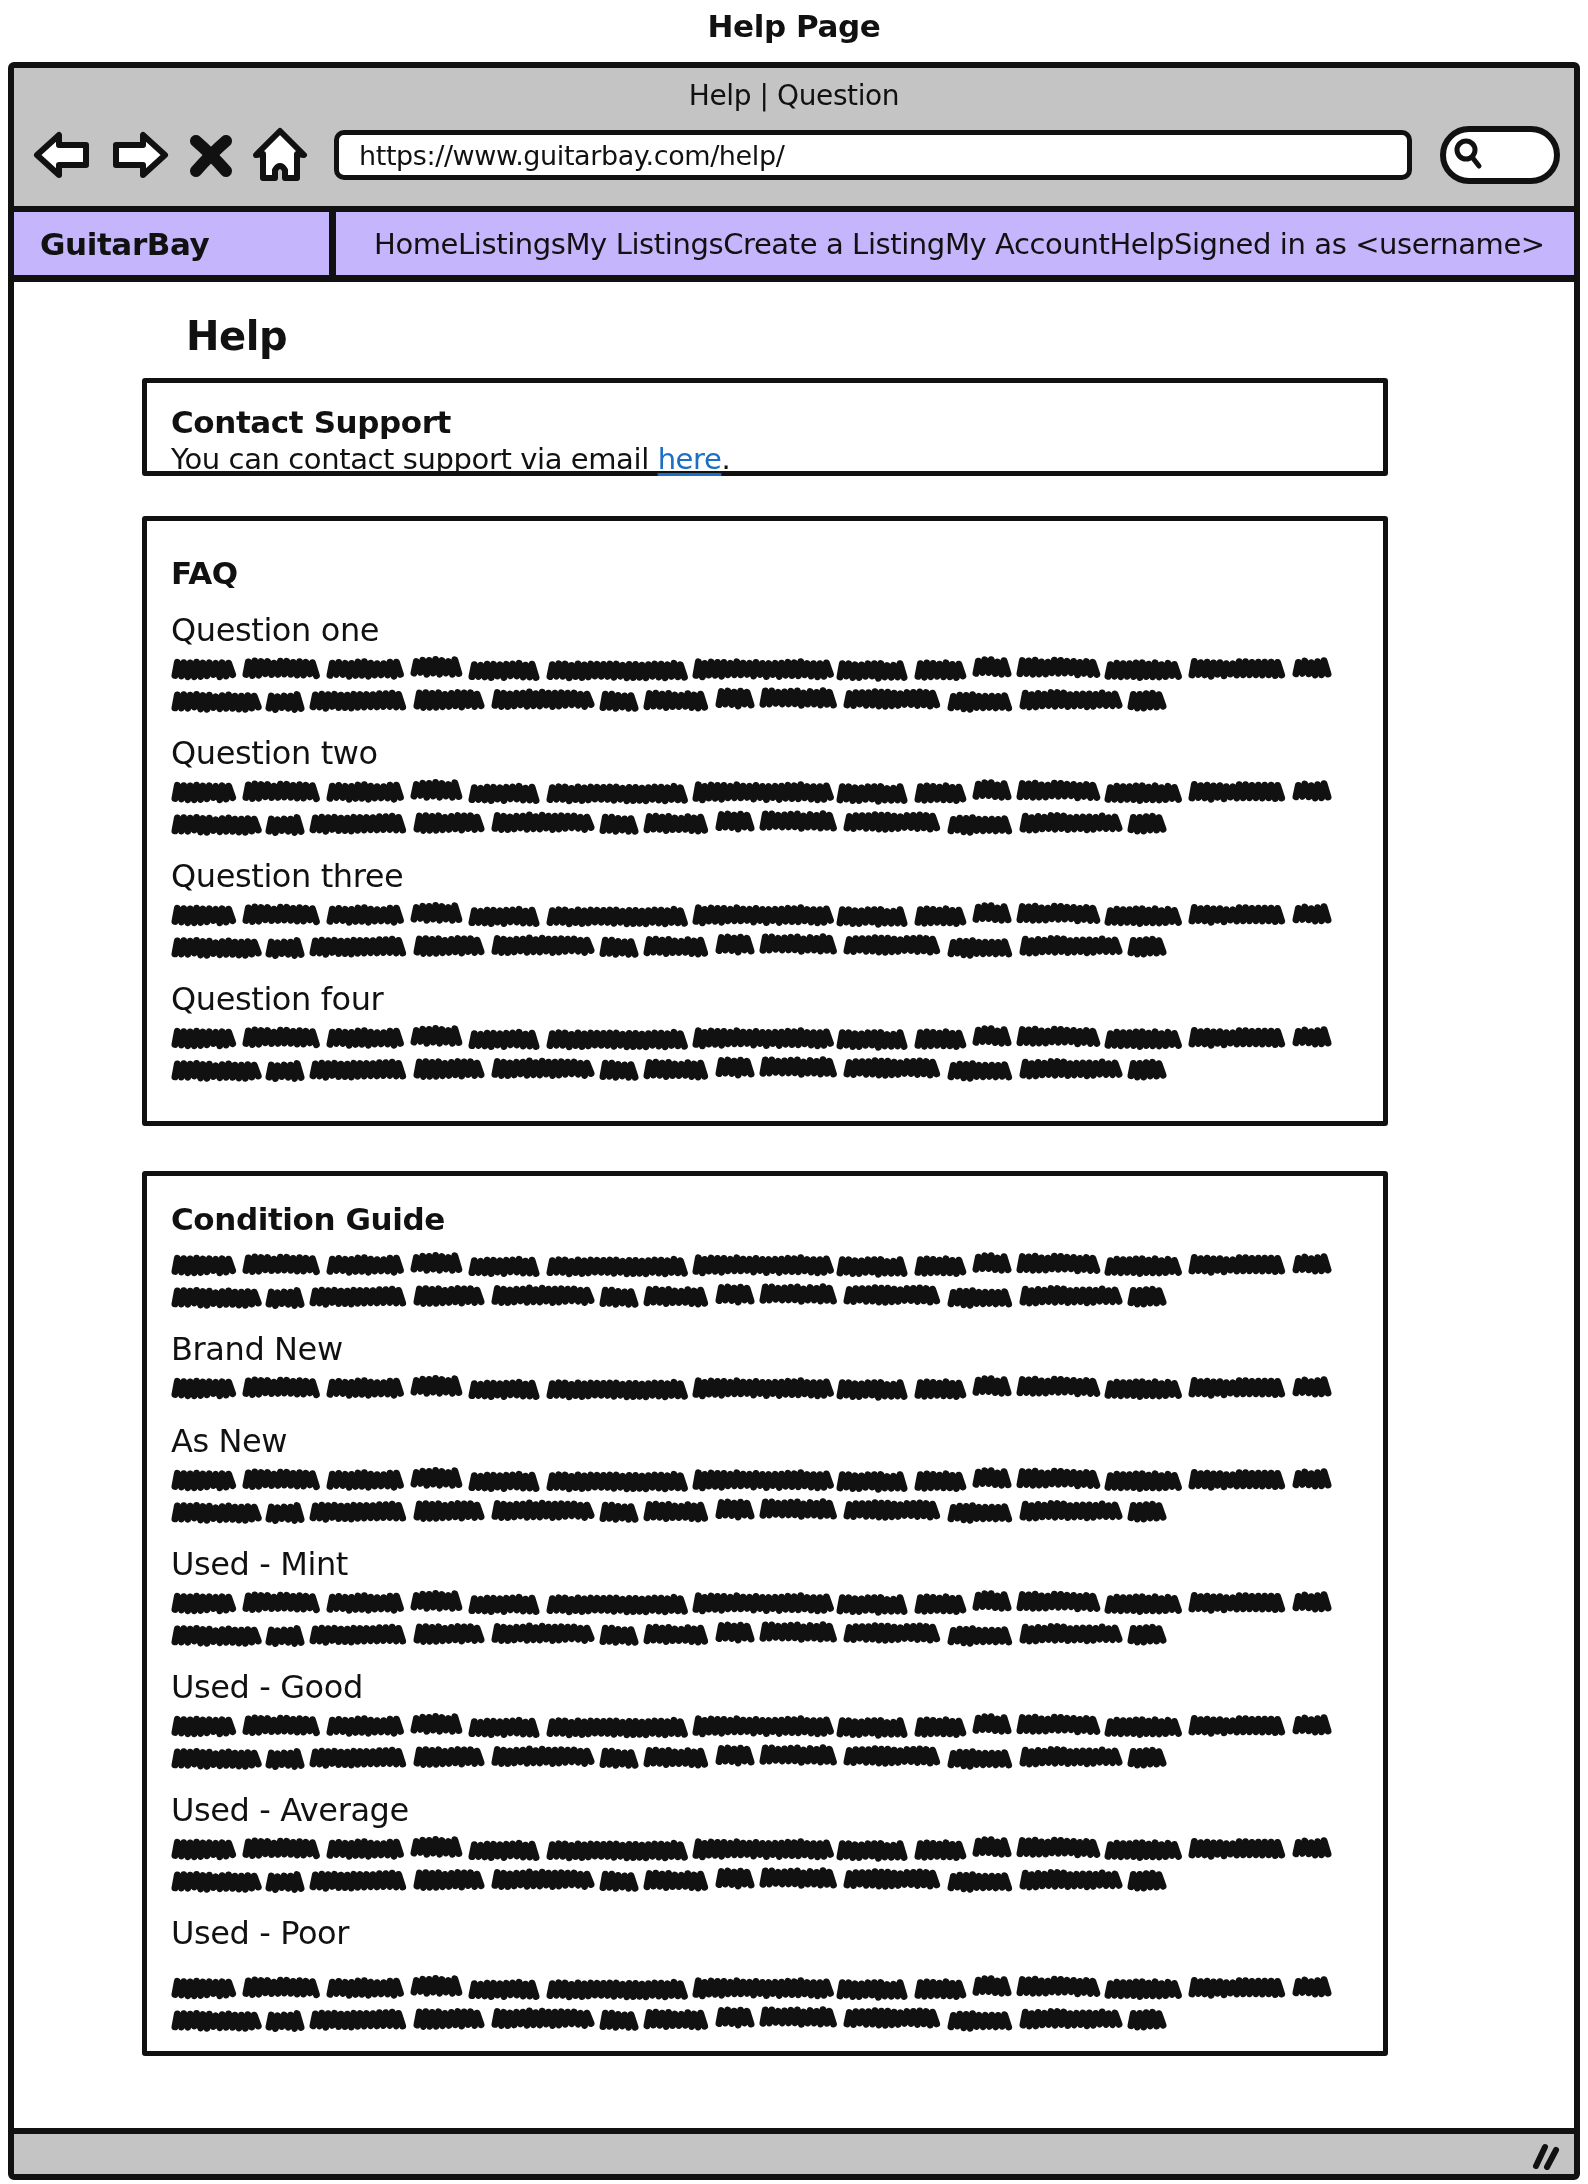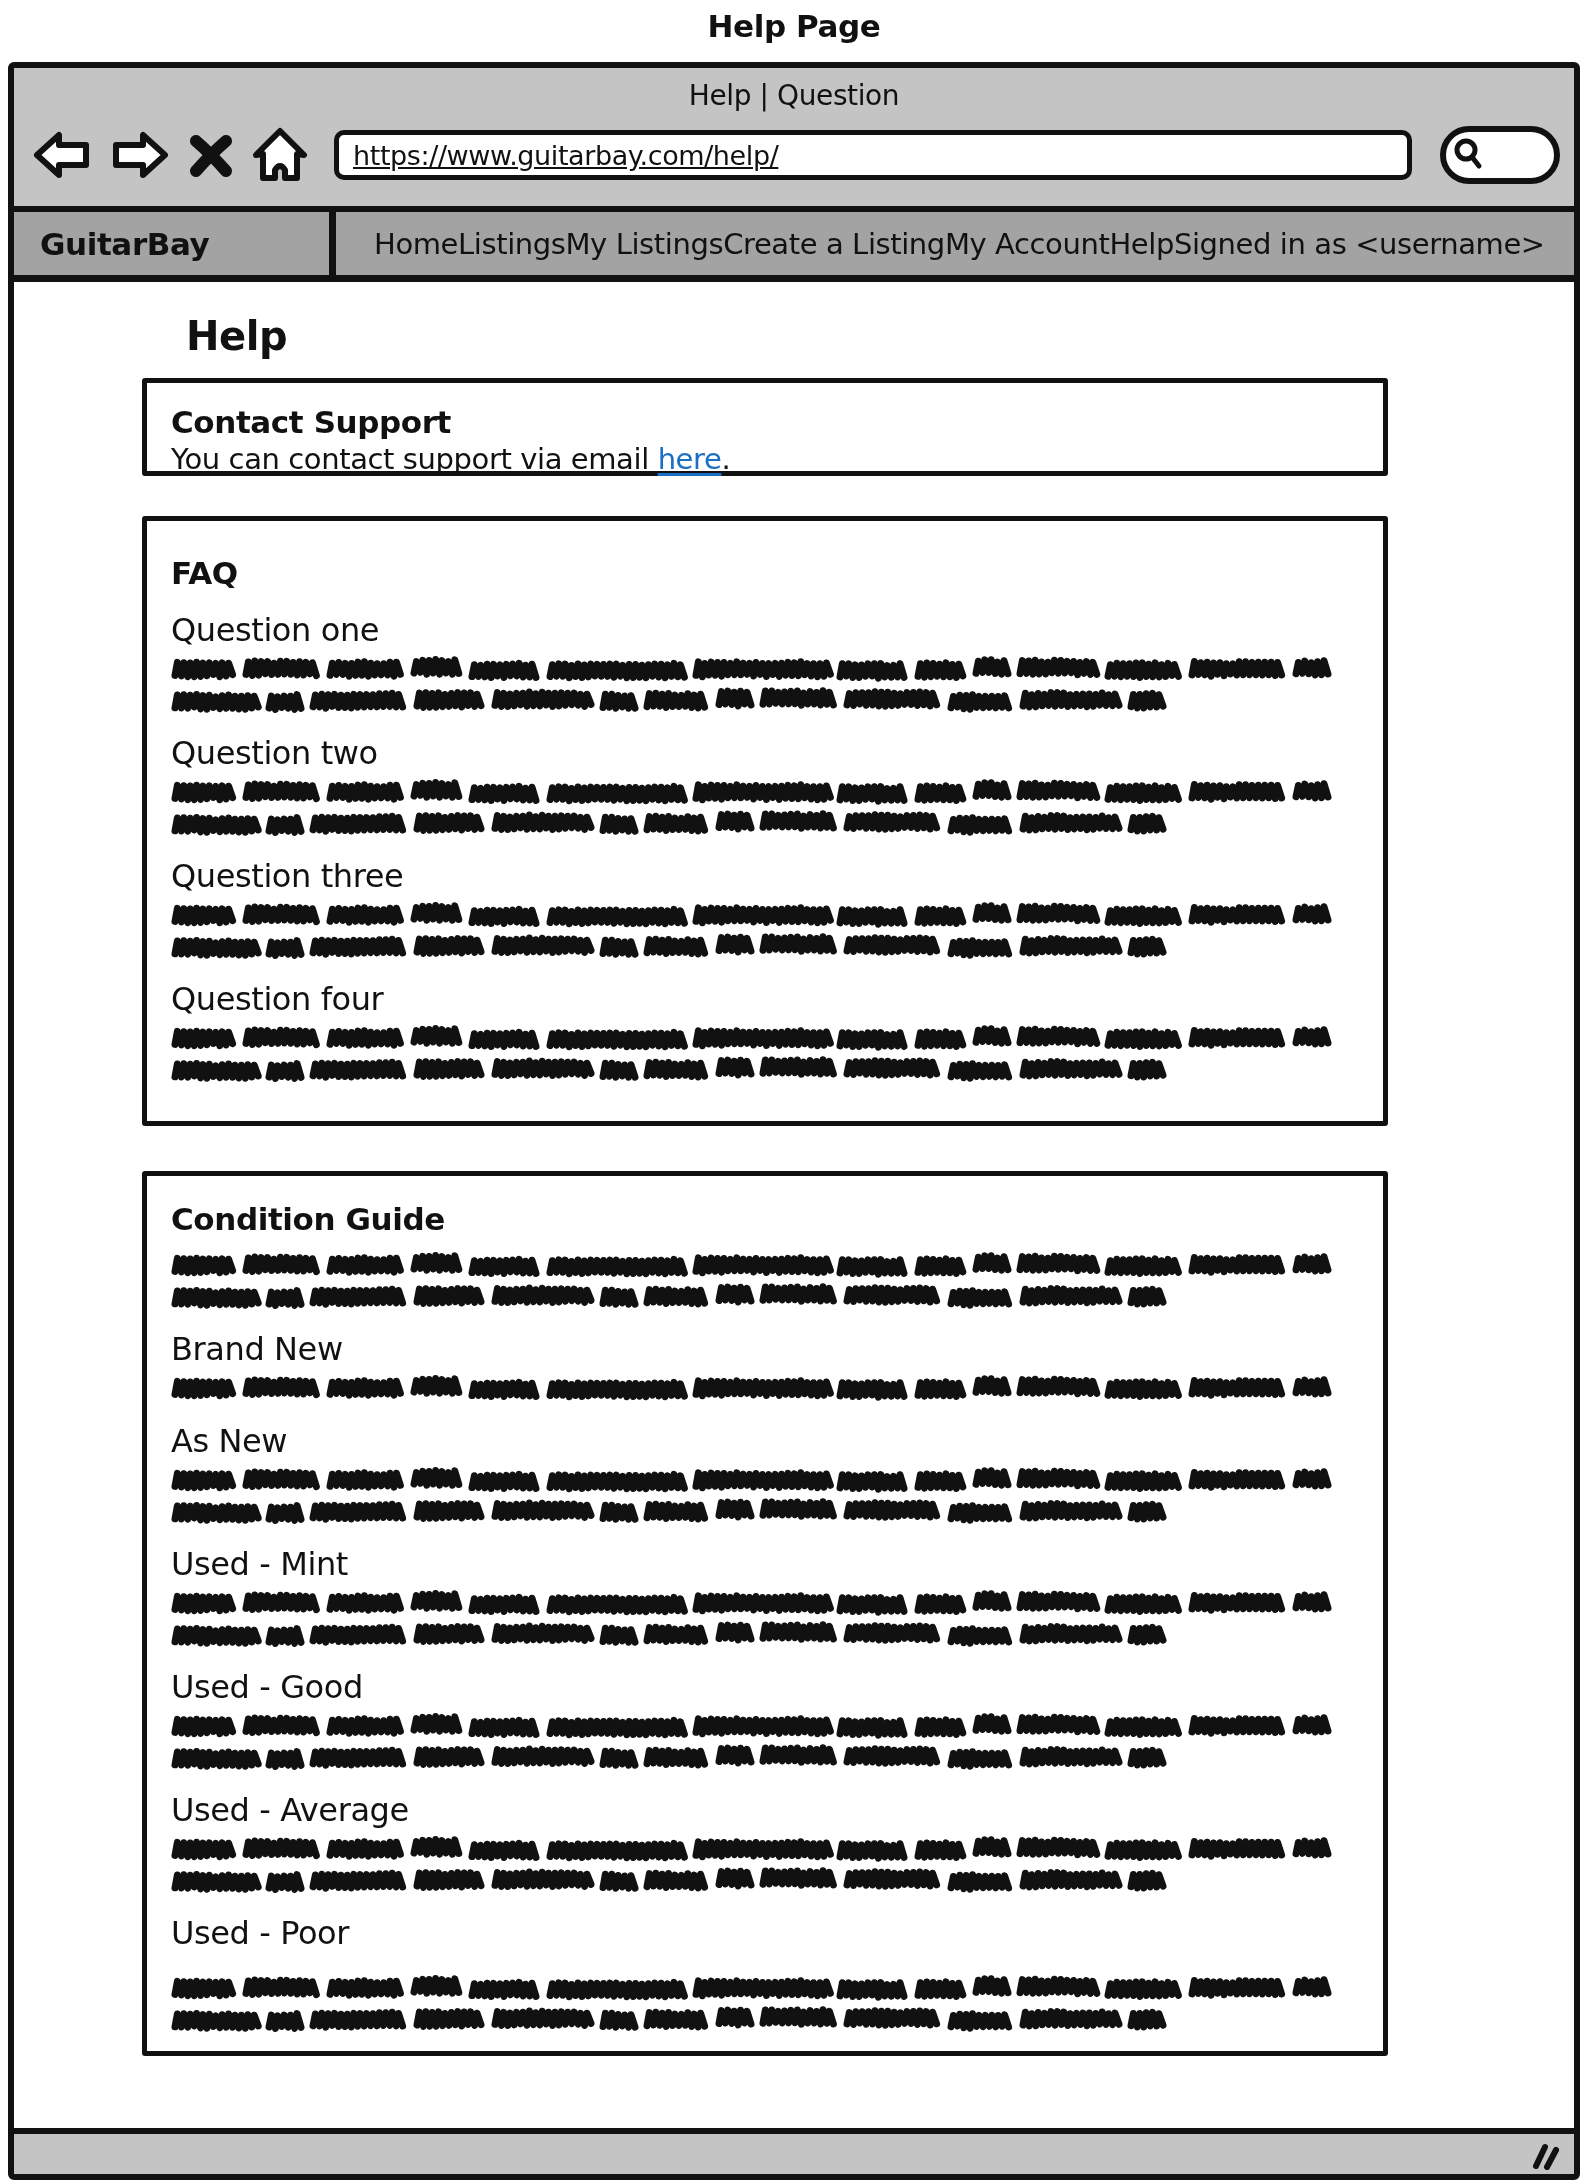--- a/index.html
+++ b/index.html
@@ -28,30 +28,30 @@
   }
   .window-title{
     text-align:center;font-size:28px;height:44px;line-height:44px;
     font-weight:400;
   }
   .toolbar{display:flex;align-items:center;height:74px;padding:0 14px 0 18px;}
   .tool-icon{flex:none;margin-right:18px;display:block;cursor:pointer;}
   .url-bar{
     flex:1;height:50px;box-sizing:border-box;
     border:5px solid #111;border-radius:10px;background:#fff;
-    display:flex;align-items:center;padding:0 14px;margin:0 28px 0 8px;
-    font-size:27px;white-space:nowrap;overflow:hidden;text-decoration:underline;
+    display:flex;align-items:center;padding:0 20px;margin:0 28px 0 8px;
+    font-size:27px;white-space:nowrap;overflow:hidden;
   }
   .search-pill{
     flex:none;width:120px;height:58px;box-sizing:border-box;
     border:6px solid #111;border-radius:29px;background:#fff;
     display:flex;align-items:center;padding-left:7px;cursor:pointer;
   }
   
-  .navbar{flex:none;height:70px;box-sizing:border-box;display:flex;border-bottom:7px solid #111;background:#a3a3a3;}
+  .navbar{flex:none;height:70px;box-sizing:border-box;display:flex;border-bottom:7px solid #111;background:#c4b5fd;}
   .brand-cell{
     flex:none;width:322px;box-sizing:border-box;border-right:7px solid #111;
     display:flex;align-items:center;padding-left:26px;
     font-size:31px;font-weight:700;cursor:pointer;
   }
   .nav-menu{
     flex:1;display:flex;align-items:center;justify-content:space-between;
     padding:0 38px;font-size:29px;
   }
   .nav-item{white-space:nowrap;cursor:pointer;}

